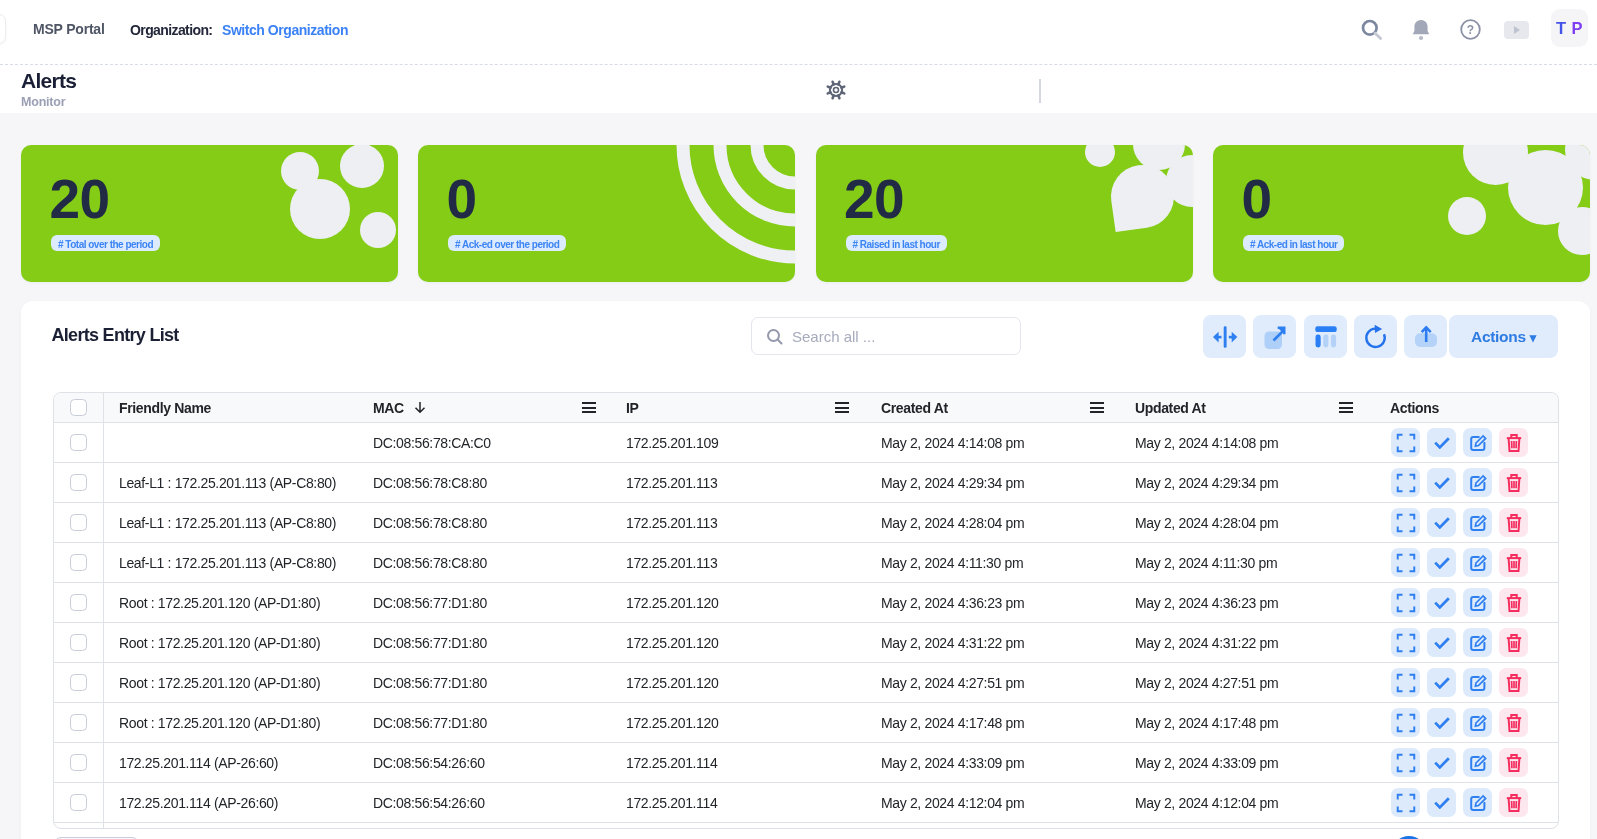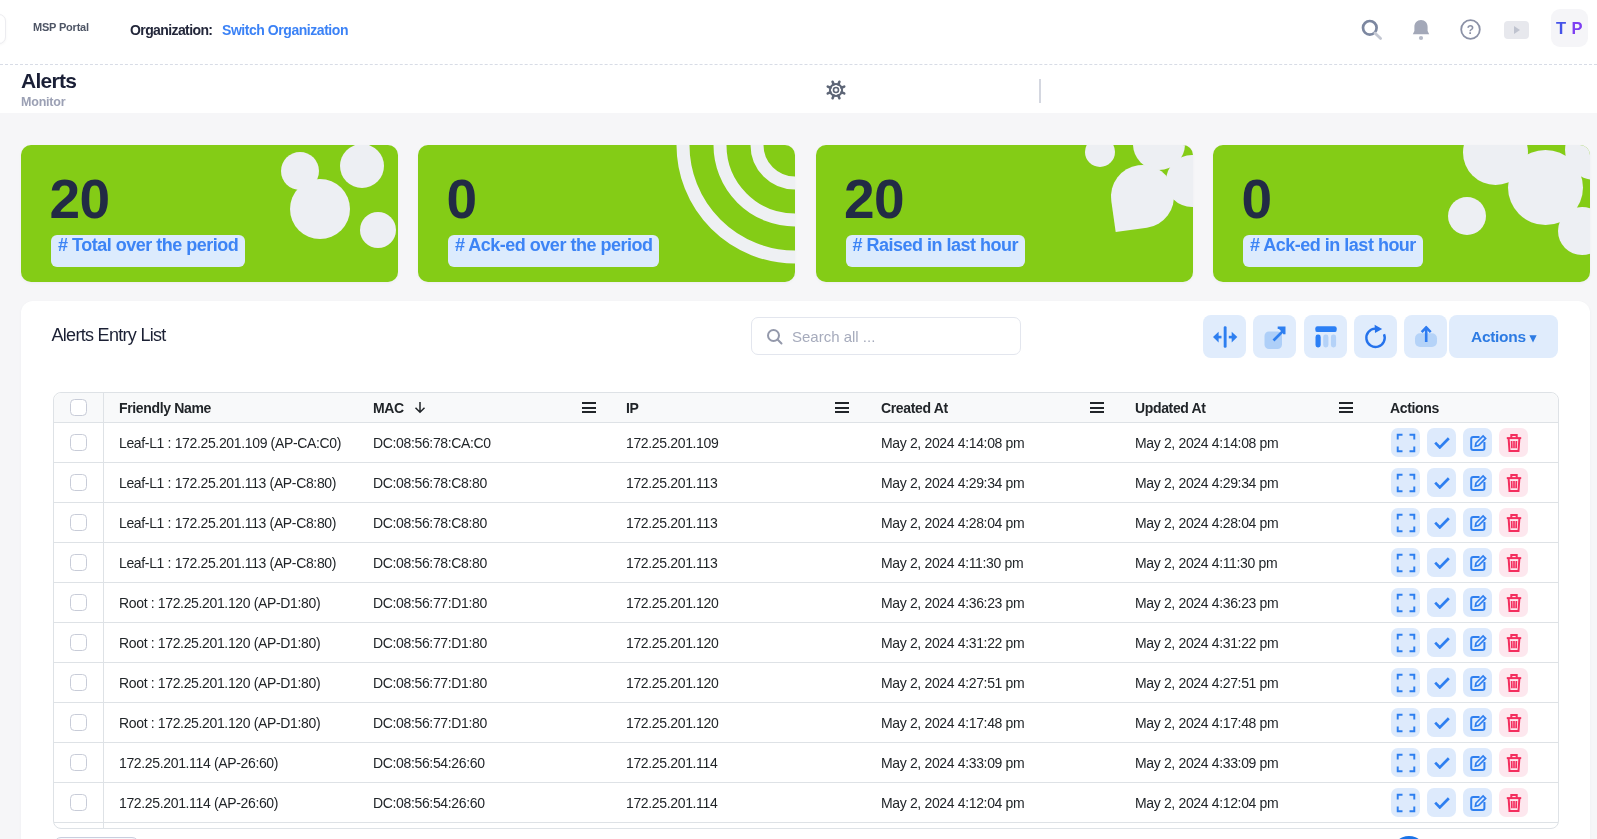--- a/index.html
+++ b/index.html
@@ -3,45 +3,45 @@
 <meta charset="utf-8">
 <style>
 * { margin:0; padding:0; box-sizing:border-box; }
 html,body { width:1597px; height:839px; }
 body { font-family:"Liberation Sans", sans-serif; background:#f6f6f8; overflow:hidden; }
 #root { position:relative; width:1597px; height:839px; overflow:hidden; }
 
 
 .nav { position:absolute; left:0; top:0; width:1597px; height:65px; background:#fff; border-bottom:1px dashed #d8dce6; }
 .nav .edge { position:absolute; left:-9px; top:14px; width:15px; height:30px; background:#fff; border:1px solid #ececf0; border-radius:7px; box-shadow:0 1px 3px rgba(0,0,0,.04); }
-.nav .brand { position:absolute; left:33px; top:21px; font-size:11px; font-weight:bold; color:#4e5565; letter-spacing:-0.2px; }
+.nav .brand { position:absolute; left:33px; top:21px; font-size:14px; font-weight:bold; color:#4e5565; letter-spacing:-0.2px; }
 .nav .orglabel { position:absolute; left:130px; top:22px; font-size:14px; font-weight:bold; color:#23273a; letter-spacing:-0.6px; }
 .nav .orglink { position:absolute; left:222px; top:22px; font-size:14px; font-weight:bold; color:#3b82f6; letter-spacing:-0.45px; }
 .nav svg { position:absolute; }
 .nav .avatar { position:absolute; left:1551px; top:9px; width:37px; height:38px; background:#f5f5f8; border-radius:9px; text-align:center; line-height:38px; font-size:16.5px; font-weight:bold; letter-spacing:0.5px; }
 .nav .avatar .t { color:#4553e8; } .nav .avatar .p { color:#7e3ff2; }
 
 
 .sub { position:absolute; left:0; top:65px; width:1597px; height:48px; background:#fff; }
 .sub .title { position:absolute; left:21px; top:4px; font-size:21px; font-weight:bold; color:#1a1f36; letter-spacing:-0.7px; }
 .sub .crumb { position:absolute; left:21px; top:30px; font-size:12.5px; font-weight:bold; color:#9ba0b4; letter-spacing:-0.2px; }
 .btn-manage { position:absolute; left:814px; top:7px; width:202px; height:38px; background:#f1f2f4; border-radius:8px; font-size:15px; font-weight:bold; color:#3a3f50; letter-spacing:-0.65px; line-height:38px; padding-left:41px; white-space:nowrap; }
 .sub .divider { position:absolute; left:1039px; top:14px; width:1.5px; height:24px; background:#d4d7e0; }
 .btn-org { position:absolute; left:1051px; top:7px; width:257px; height:38px; background:#1d86f2; border-radius:8px; font-size:14.5px; font-weight:bold; color:#fff; text-align:center; line-height:38px; letter-spacing:-0.55px; white-space:nowrap; }
 .datebox { position:absolute; left:1316px; top:6px; width:274px; height:41px; background:#fff; border:1px solid #dfe2ec; border-radius:8px; font-size:15.5px; color:#474f63; line-height:39px; padding-left:13px; letter-spacing:0; white-space:nowrap; }
 
 
 .card { position:absolute; top:145px; width:377px; height:137px; background:#84cc16; border-radius:10px; box-shadow:0 1px 3px rgba(56,71,109,.05); overflow:hidden; }
 .card .num { position:absolute; left:28.5px; font-size:55px; line-height:55px; top:27px; font-weight:800; color:#222b45; letter-spacing:-0.6px; }
-.card .pill { position:absolute; left:30px; top:90px; height:32px; background:#dcebfd; border-radius:6px; font-size:18px; font-weight:bold; color:#3d84f5; line-height:20px; padding:0 7px; letter-spacing:-0.5px; white-space:nowrap; }
+.card .pill { position:absolute; left:30px; top:90px; height:16px; background:#dcebfd; border-radius:6px; font-size:10px; font-weight:bold; color:#3d84f5; line-height:20px; padding:0 7px; letter-spacing:-0.5px; white-space:nowrap; }
 .deco { position:absolute; background:#edeff3; border-radius:50%; }
 
 
 .panel { position:absolute; left:21px; top:301px; width:1569px; height:560px; background:#fff; border-radius:12px; box-shadow:0 1px 3px rgba(56,71,109,.05); }
-.panel .ptitle { position:absolute; left:30.5px; top:24px; font-size:18px; font-weight:normal; color:#1b2034; letter-spacing:-0.7px; }
+.panel .ptitle { position:absolute; left:30.5px; top:24px; font-size:18px; font-weight:bold; color:#1b2034; letter-spacing:-0.7px; }
 .search { position:absolute; left:730px; top:16px; width:270px; height:38px; border:1px solid #e3e6ee; border-radius:7px; background:#fff; }
 .search .ph { position:absolute; left:40px; top:10px; font-size:15px; color:#a6abbc; }
 .redbox { position:absolute; left:986px; top:11px; width:192px; height:48px; border:5px solid #c01622; background:#eef0f3; box-shadow:3px 4px 4px rgba(0,0,0,.3); }
 .redbox .txt { position:absolute; left:0; width:100%; text-align:center; top:11px; font-size:14.5px; font-weight:bold; color:#1e2745; letter-spacing:-0.85px; white-space:nowrap; }
 .redbox .txt b { color:#3b7cf6; }
 .tbtn { position:absolute; top:14px; width:43px; height:43px; background:#e0ecfc; border-radius:8px; }
 .tbtn svg { position:absolute; left:50%; top:50%; transform:translate(-50%,-50%); }
 .btn-actions { position:absolute; left:1428px; top:14px; width:109px; height:43px; background:#e0ecfc; border-radius:8px; text-align:center; line-height:43px; font-size:15.5px; font-weight:bold; color:#2d7be3; letter-spacing:-0.3px; }
 
 
@@ -237,21 +237,20 @@
               <span></span>
               <span></span>
               <span></span>
             </div>
           </div>
           <div class="cell" style="left:1336px;font-size:14px;">Actions</div>
         </div>
         <div class="trow" style="top:30px;">
           <div class="cbsep"></div>
           <div class="cbox"></div>
-          <div class="cell" style="left:65px;">Leaf-L1 : 172.25.201.109 (AP-CA:C0)</div>
           <div class="cell" style="left:319px;">DC:08:56:78:CA:C0</div>
           <div class="cell" style="left:572px;">172.25.201.109</div>
           <div class="cell" style="left:827px;">May 2, 2024 4:14:08 pm</div>
           <div class="cell" style="left:1081px;">May 2, 2024 4:14:08 pm</div>
           <div class="abtn" style="left:1337px;">
             <svg width="19" height="19" viewBox="0 0 19 19">
               <g fill="none" stroke="#2e7ff0" stroke-width="2.2">
                 <path d="M1.1 6 V1.1 H6"></path>
                 <path d="M13 1.1 H17.9 V6"></path>
                 <path d="M17.9 13 V17.9 H13"></path>

